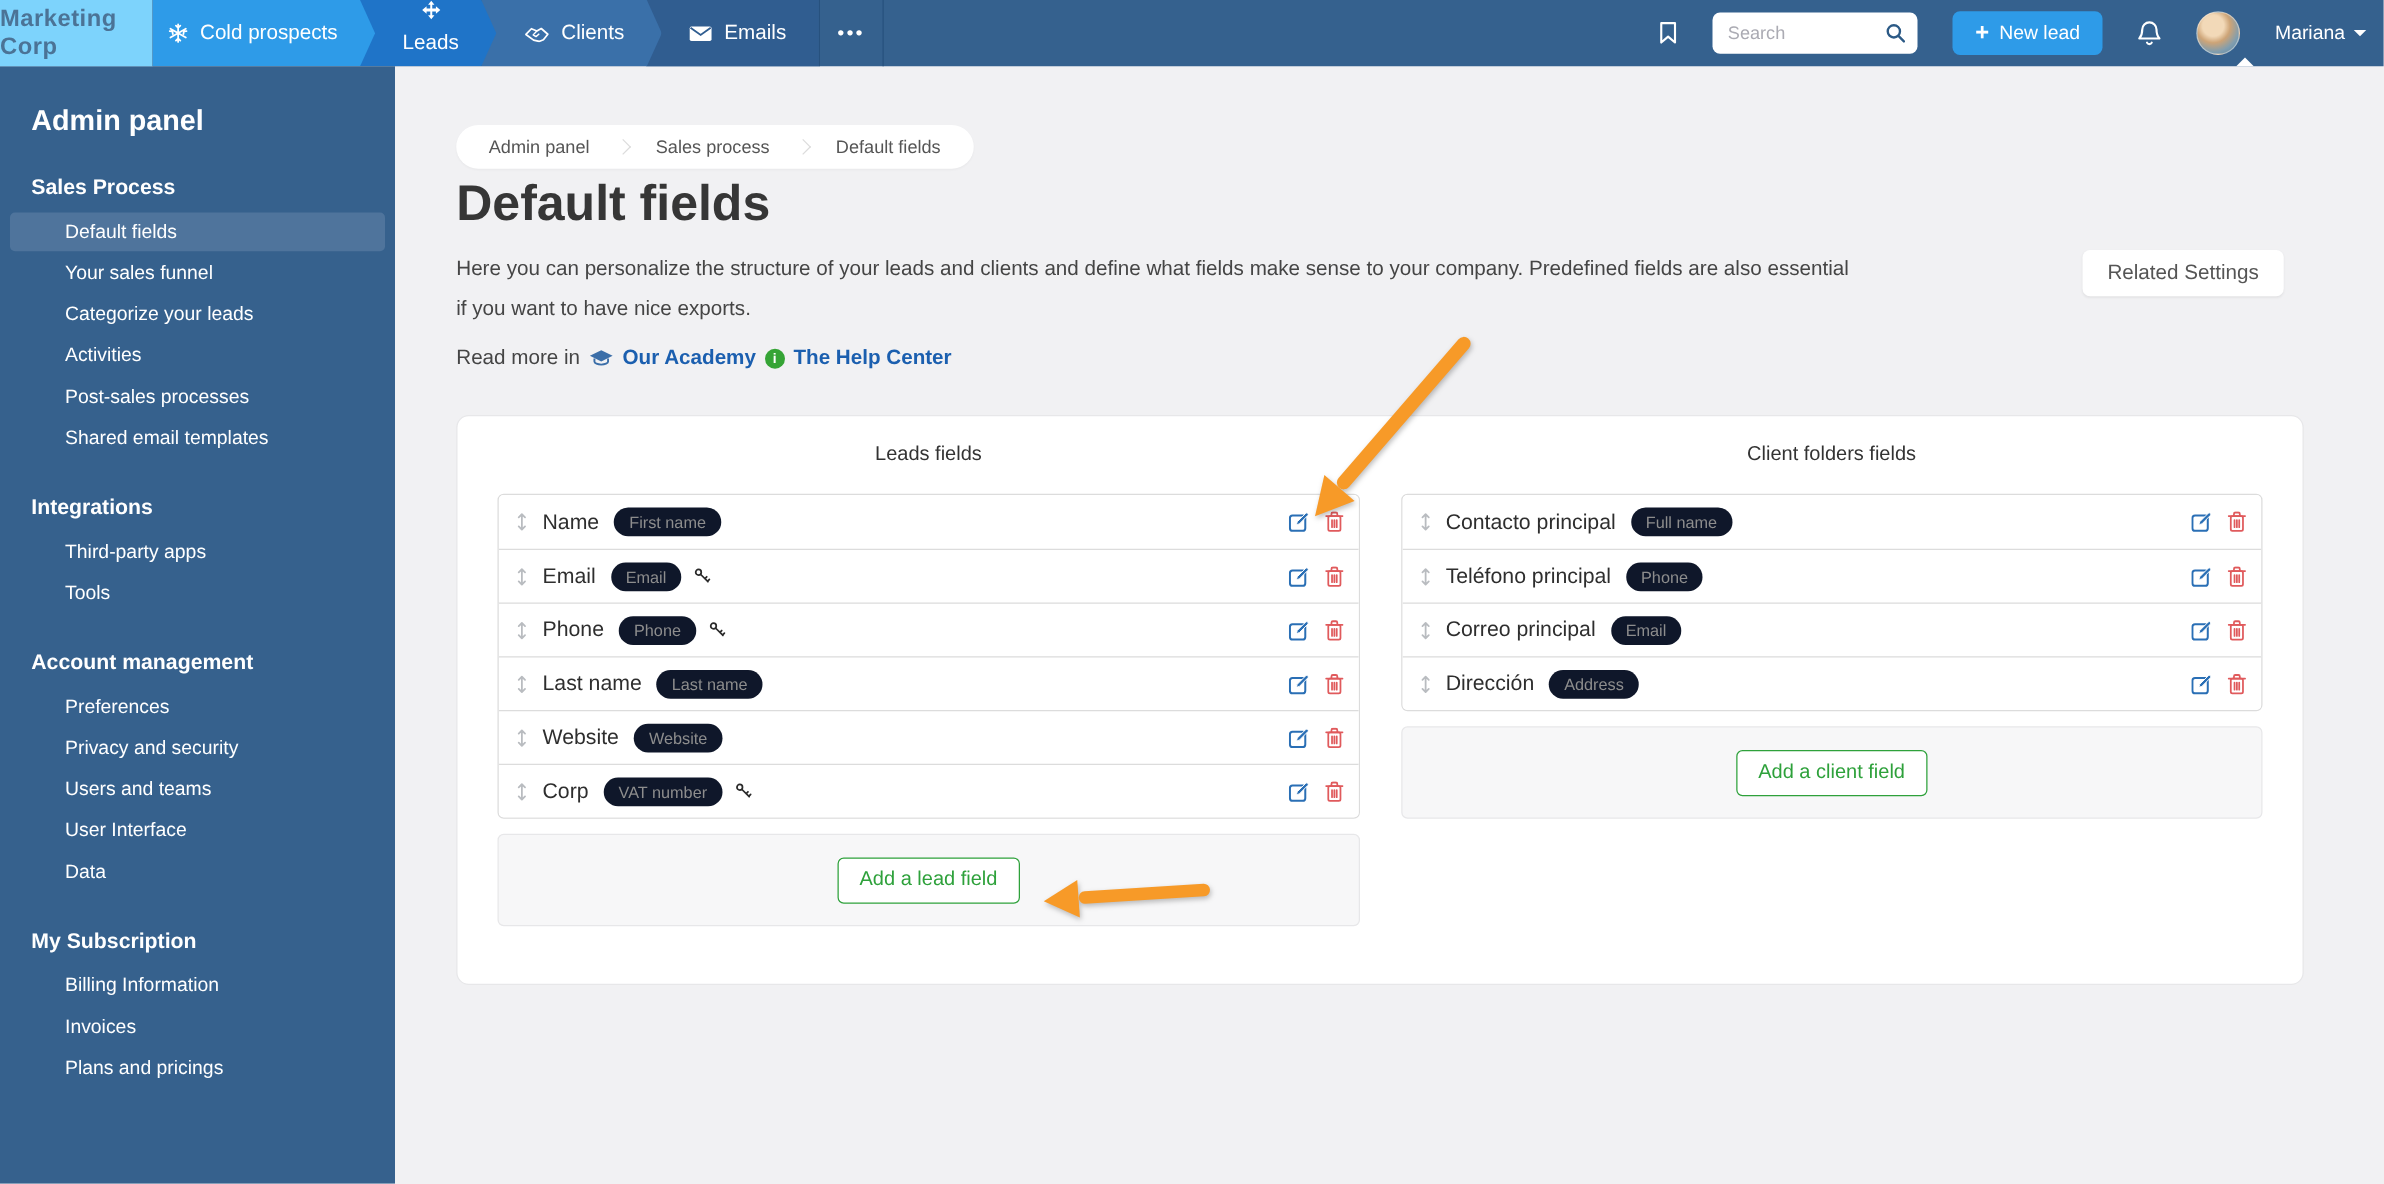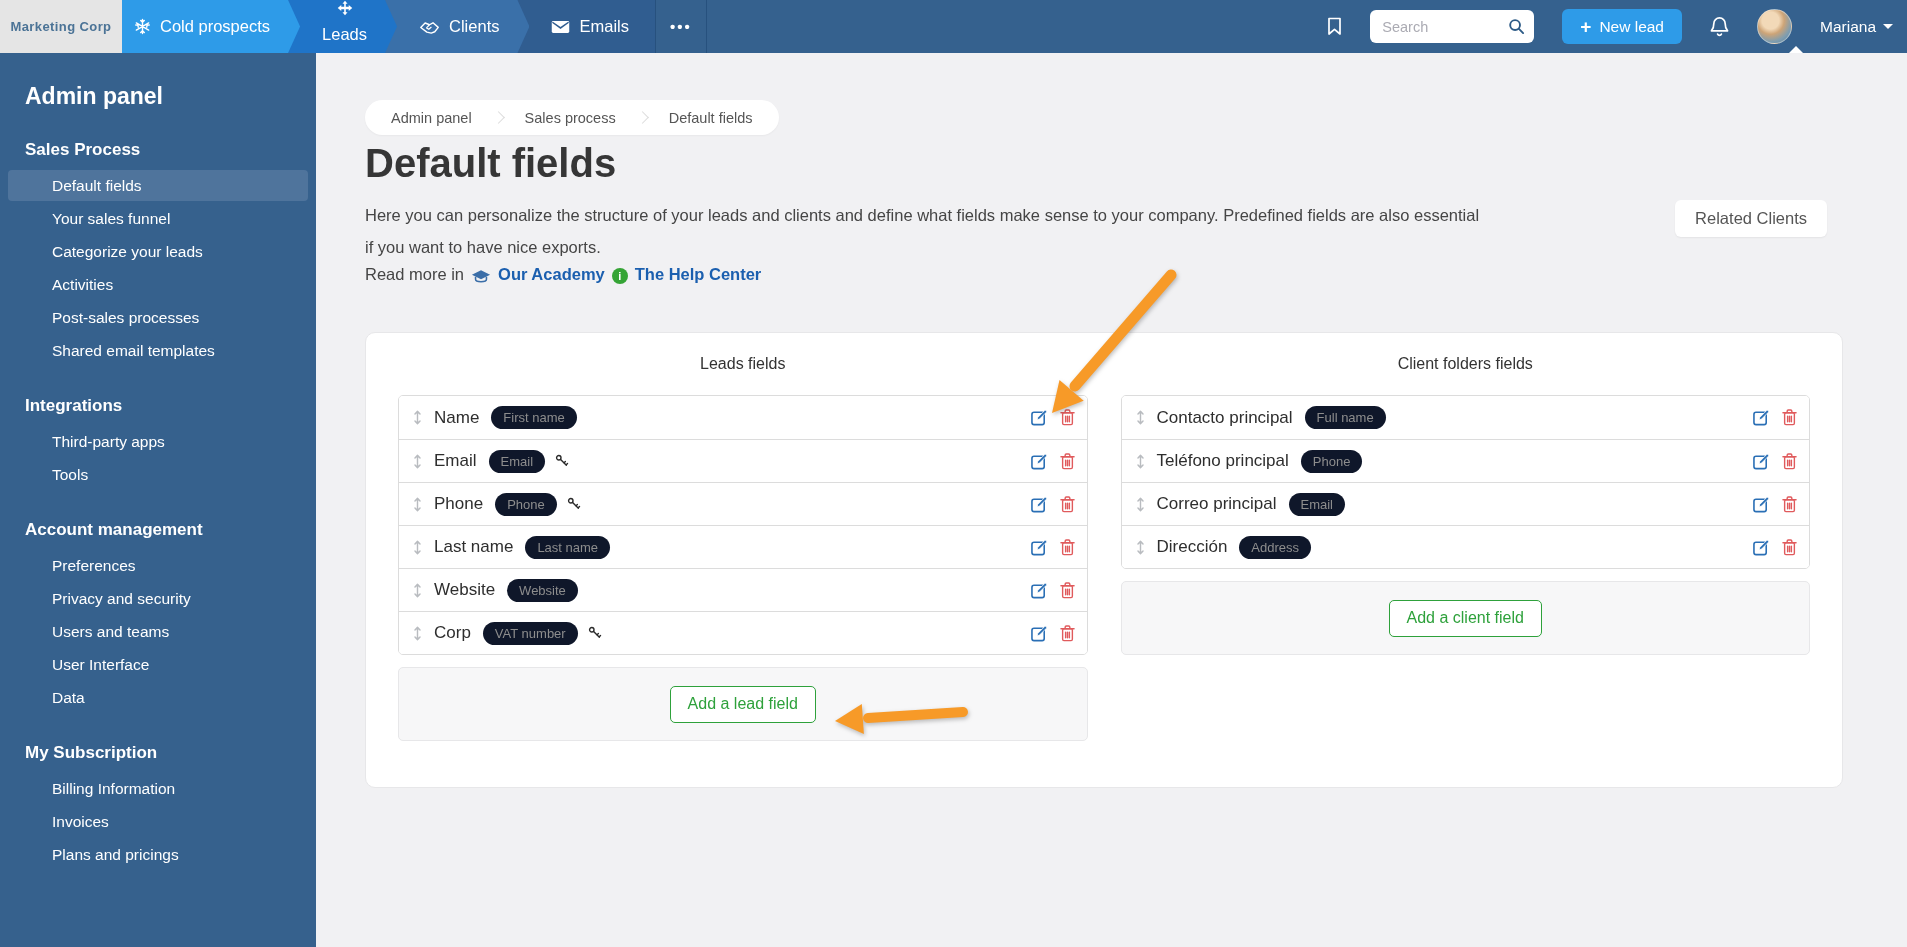--- a/index.html
+++ b/index.html
@@ -7,22 +7,22 @@
     --tab-emails:#305D90; --sidebar:#36618D; --side-active:#4F749C; --accent:#2E9BE8;
     --link:#1B5FAF; --green:#2EA13B; --orange:#F79A28; --edit:#2A6FB5; --danger:#E05A5C;
     --bg:#F1F1F3;
   }
   *{margin:0;padding:0;box-sizing:border-box;}
   html,body{width:1907px;height:947px;overflow:hidden;}
   body{font-family:"Liberation Sans",sans-serif;background:var(--bg);position:relative;}
 
   
   .topbar{height:53px;background:var(--bar);display:flex;align-items:stretch;position:relative;z-index:20;}
-  .logo{width:122px;background:#e5e5e5;display:flex;align-items:center;justify-content:center;
-        font-size:13px;font-weight:bold;color:#4B7396;letter-spacing:.4px;cursor:pointer;}
+  .logo{width:122px;background:#7dd3fc;display:flex;align-items:center;justify-content:center;
+        font-size:19px;font-weight:bold;color:#4B7396;letter-spacing:.4px;cursor:pointer;}
   .tabs{display:flex;height:53px;}
   .tab{display:flex;align-items:center;gap:9px;color:#fff;font-size:16.5px;font-weight:500;
        padding:0 30px 0 12px;cursor:pointer;position:relative;
        clip-path:polygon(0 0,calc(100% - 12px) 0,100% 50%,calc(100% - 12px) 100%,0 100%);}
   .tab+.tab{margin-left:-12px;padding-left:34px;}
   .tab-cold{background:var(--tab-cold);z-index:40;}
   .tab-leads{background:var(--tab-leads);z-index:39;flex-direction:column;}
   .tab-clients{background:var(--tab-clients);z-index:38;}
   .tab-emails{background:var(--tab-emails);z-index:37;clip-path:none;padding-right:26px;}
   .tab-more{margin-left:0;display:flex;align-items:center;justify-content:center;width:52px;color:#fff;
@@ -64,22 +64,22 @@
   .crumb{font-size:14.5px;color:#555;cursor:pointer;white-space:nowrap;}
   .crumb-sep{width:9px;height:9px;border-top:1.5px solid #DCDCDC;border-right:1.5px solid #DCDCDC;
        transform:rotate(45deg);flex-shrink:0;}
 
   .related{position:absolute;top:147px;right:80px;background:#fff;border:none;border-radius:6px;
        height:37px;padding:0 20px;font-size:16.5px;color:#555;cursor:pointer;
        font-family:"Liberation Sans",sans-serif;box-shadow:0 1px 2px rgba(0,0,0,.06);}
 
   .page-title{position:absolute;top:88px;left:49px;font-size:40px;font-weight:bold;color:#363636;}
   .desc{position:absolute;top:146px;left:49px;font-size:16.5px;color:#454545;line-height:32px;width:1130px;}
-  .readmore{position:absolute;top:212px;left:49px;font-size:16.5px;color:#454545;display:flex;
-       align-items:flex-end;gap:7px;}
+  .readmore{position:absolute;top:224px;left:49px;font-size:16.5px;color:#454545;display:flex;
+       align-items:center;gap:7px;}
   .readmore a{color:var(--link);font-weight:bold;text-decoration:none;cursor:pointer;}
   .info-ic{width:16px;height:16px;border-radius:50%;background:#35A435;color:#fff;font-size:11px;
        font-weight:bold;display:inline-flex;align-items:center;justify-content:center;font-style:normal;}
 
   
   .card{position:absolute;top:279px;left:49px;width:1478px;background:#fff;border:1px solid #E7E7E9;
        border-radius:10px;padding:22px 32px 46px;display:flex;gap:33px;}
   .col{width:690px;}
   .col h3{font-size:16px;font-weight:500;color:#333;text-align:center;margin-bottom:22px;}
   .rows{border:1px solid #DCDCDC;border-radius:5px;overflow:hidden;}
@@ -206,21 +206,21 @@
 
   <main class="main">
     <div class="breadcrumb">
       <span class="crumb">Admin panel</span>
       <span class="crumb-sep"></span>
       <span class="crumb">Sales process</span>
       <span class="crumb-sep"></span>
       <span class="crumb">Default fields</span>
     </div>
 
-    <button class="related">Related Clients</button>
+    <button class="related">Related Settings</button>
 
     <h2 class="page-title">Default fields</h2>
 
     <p class="desc">
       <span>Here you can personalize the structure of your leads and clients and define what fields make sense to your company. Predefined fields are also essential</span><br>
       <span>if you want to have nice exports.</span>
     </p>
 
     <p class="readmore">
       <span>Read more in</span>

